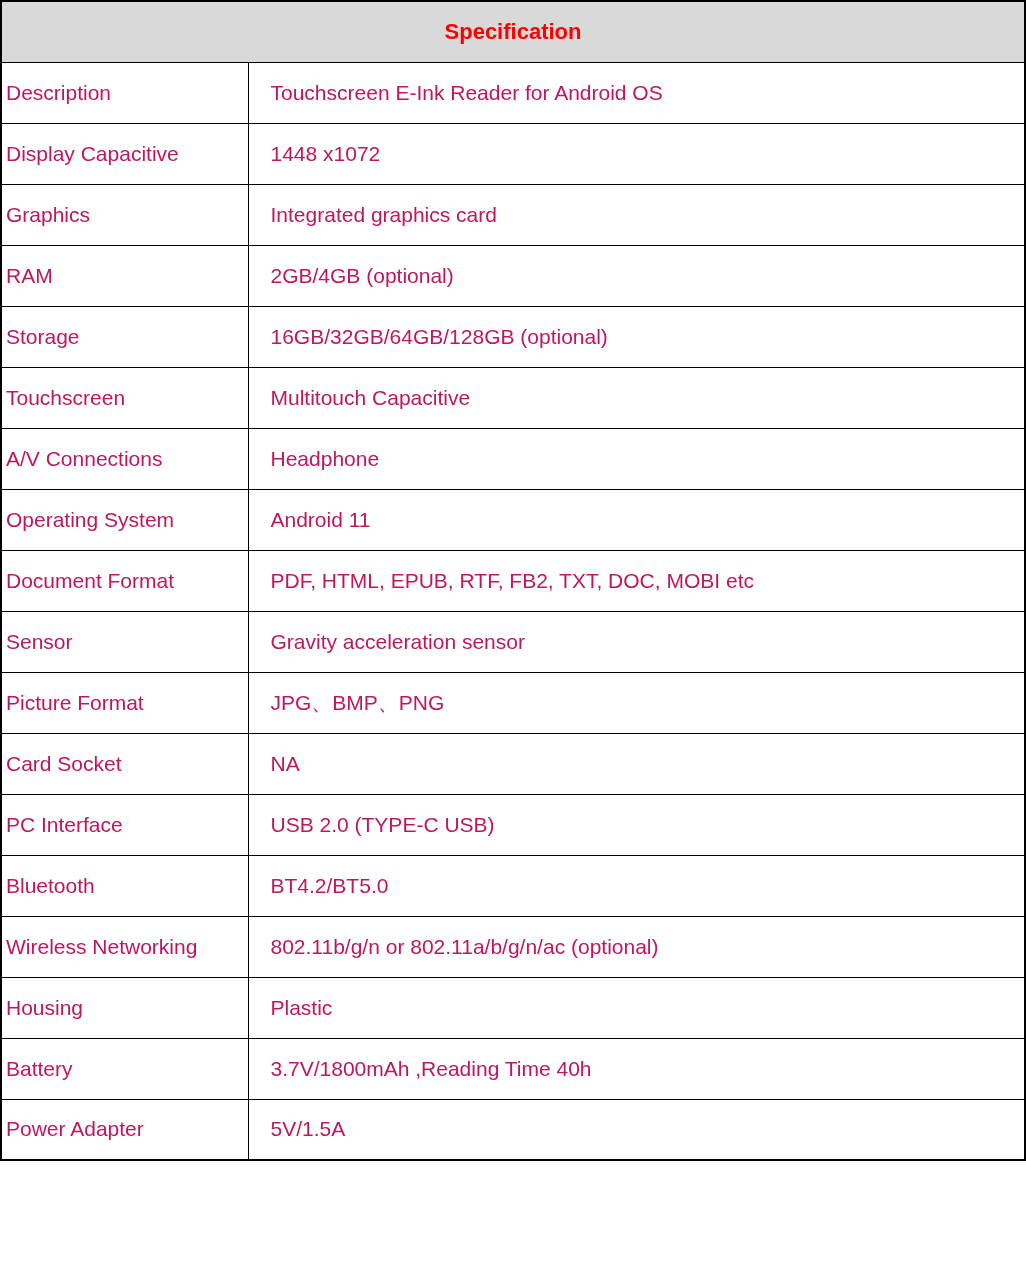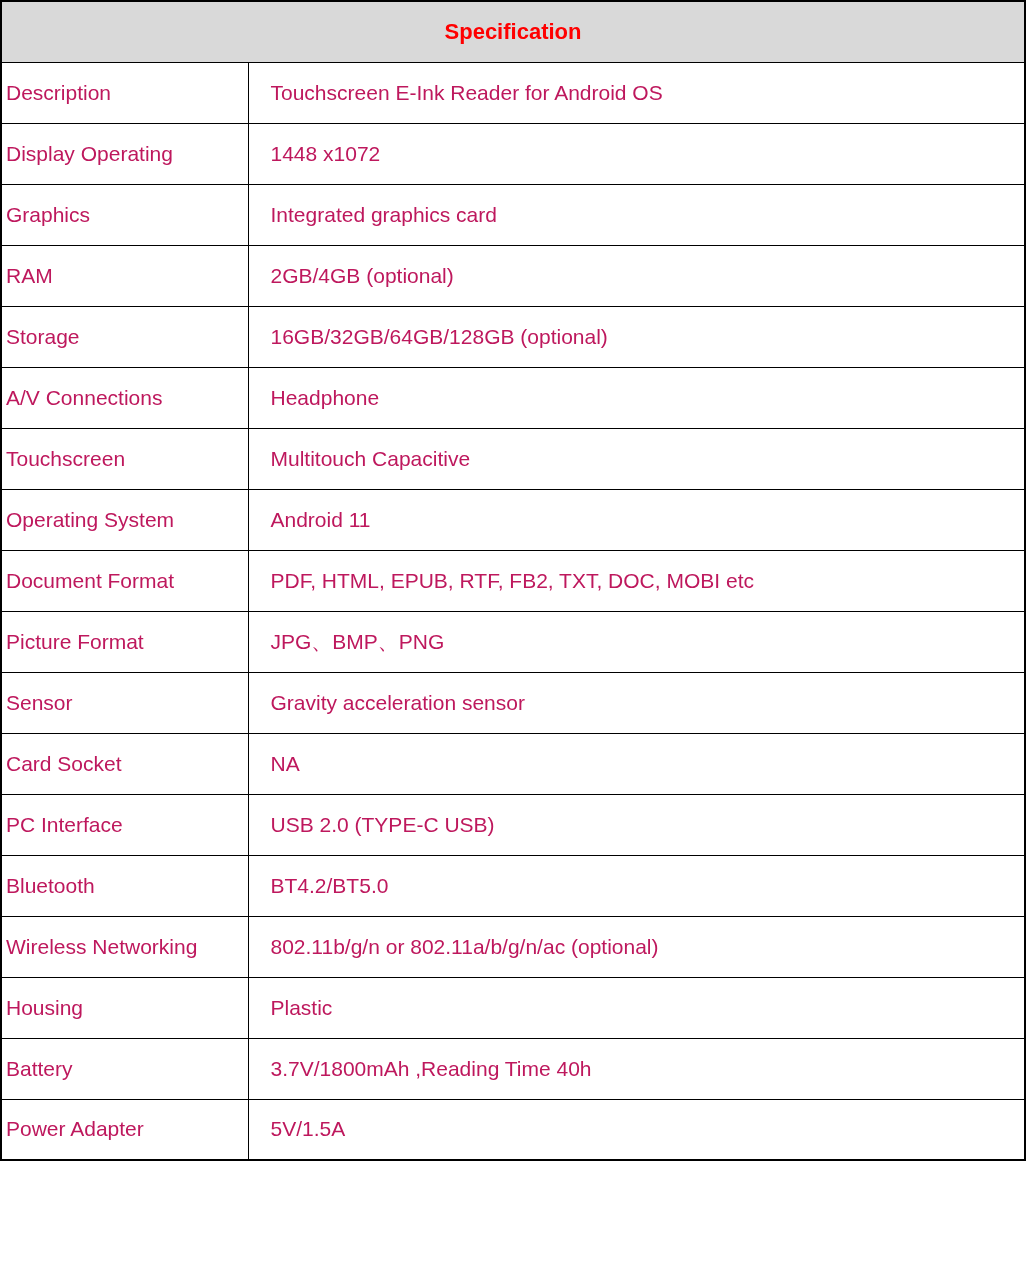--- a/index.html
+++ b/index.html
@@ -54,58 +54,58 @@
       <tr>
         <th class="title-cell" colspan="2">Specification</th>
       </tr>
     </thead>
     <tbody>
       <tr>
         <td class="label-cell">Description</td>
         <td class="value-cell">Touchscreen E-Ink Reader for Android OS</td>
       </tr>
       <tr>
-        <td class="label-cell">Display Operating</td>
+        <td class="label-cell">Display Capacitive</td>
         <td class="value-cell">1448 x1072</td>
       </tr>
       <tr>
         <td class="label-cell">Graphics</td>
         <td class="value-cell">Integrated graphics card</td>
       </tr>
       <tr>
         <td class="label-cell">RAM</td>
         <td class="value-cell">2GB/4GB (optional)</td>
       </tr>
       <tr>
         <td class="label-cell">Storage</td>
         <td class="value-cell">16GB/32GB/64GB/128GB (optional)</td>
       </tr>
       <tr>
+        <td class="label-cell">Touchscreen</td>
+        <td class="value-cell">Multitouch Capacitive</td>
+      </tr>
+      <tr>
         <td class="label-cell">A/V Connections</td>
         <td class="value-cell">Headphone</td>
-      </tr>
-      <tr>
-        <td class="label-cell">Touchscreen</td>
-        <td class="value-cell">Multitouch Capacitive</td>
       </tr>
       <tr>
         <td class="label-cell">Operating System</td>
         <td class="value-cell">Android 11</td>
       </tr>
       <tr>
         <td class="label-cell">Document Format</td>
         <td class="value-cell">PDF, HTML, EPUB, RTF, FB2, TXT, DOC, MOBI etc</td>
       </tr>
       <tr>
+        <td class="label-cell">Sensor</td>
+        <td class="value-cell">Gravity acceleration sensor</td>
+      </tr>
+      <tr>
         <td class="label-cell">Picture Format</td>
         <td class="value-cell">JPG、BMP、PNG</td>
-      </tr>
-      <tr>
-        <td class="label-cell">Sensor</td>
-        <td class="value-cell">Gravity acceleration sensor</td>
       </tr>
       <tr>
         <td class="label-cell">Card Socket</td>
         <td class="value-cell">NA</td>
       </tr>
       <tr>
         <td class="label-cell">PC Interface</td>
         <td class="value-cell">USB 2.0 (TYPE-C USB)</td>
       </tr>
       <tr>

